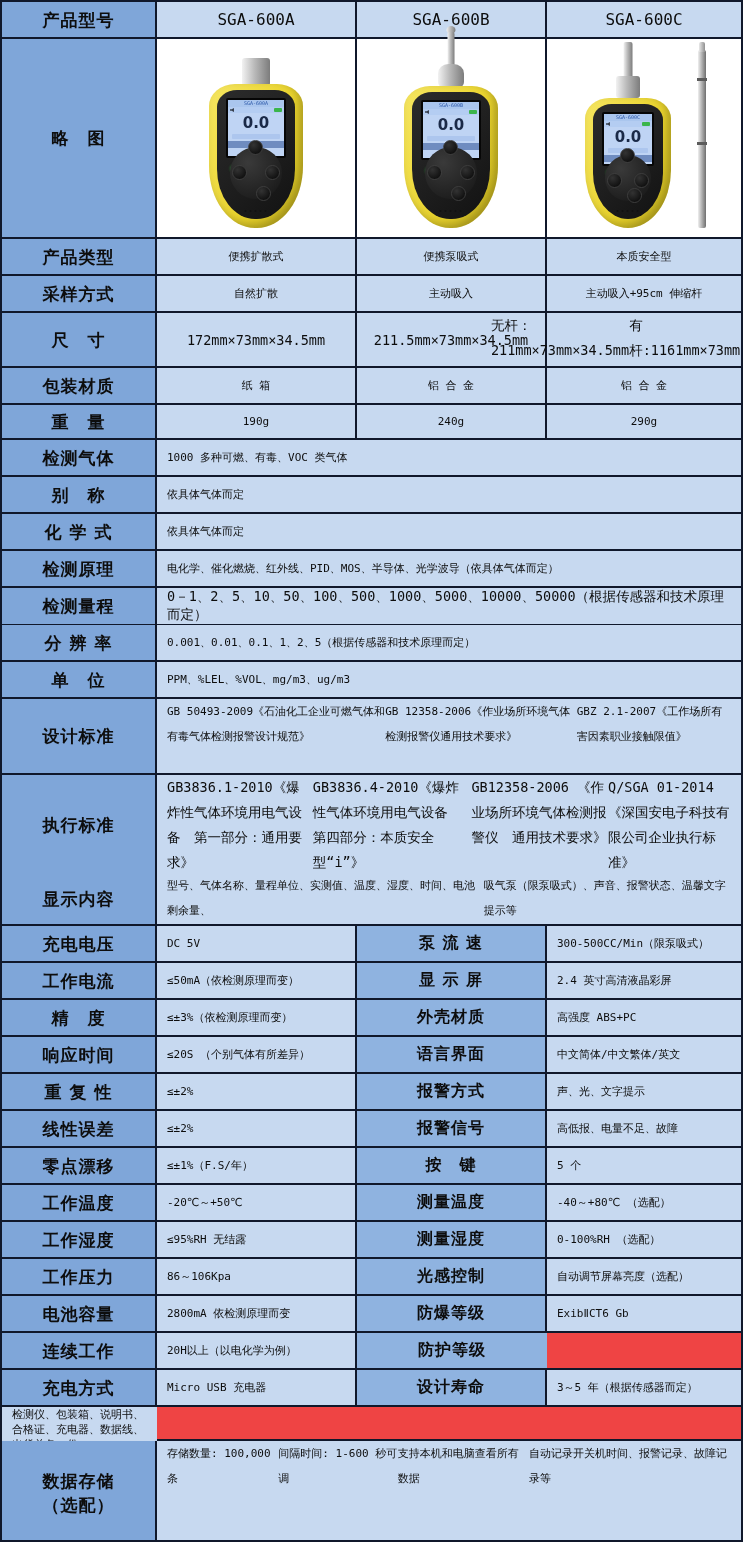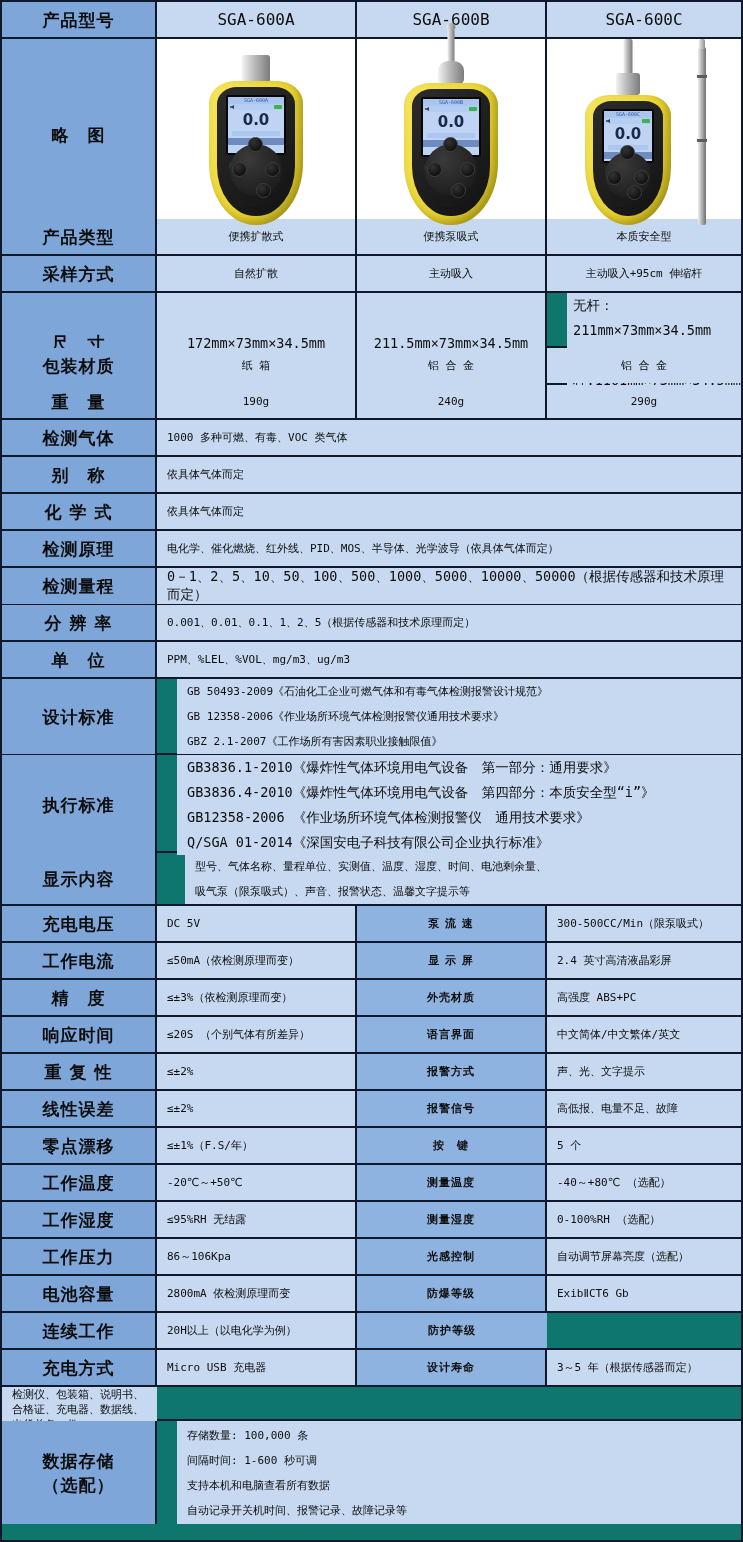--- a/index.html
+++ b/index.html
@@ -4,38 +4,38 @@
 <style>
   :root{
     --bd:#10182b;
     --lab:#7fa6d9;
     --lab2:#8fb3e0;
     --val:#c7d9f0;
     --txt:#0d0d0d;
   }
   *{box-sizing:border-box;margin:0;padding:0;}
   body{background:#fff;font-family:"DejaVu Sans",sans-serif;color:var(--txt);}
-  .spec-table{width:743px;height:1542px;border:2px solid var(--bd);background:#0f766e;overflow:hidden;}
+  .spec-table{width:743px;height:1542px;border:2px solid var(--bd);background:#ef4444;overflow:hidden;}
   .row{display:grid;border-bottom:2px solid var(--bd);}
   .row:last-child{border-bottom:none;}
   .cols4{grid-template-columns:155px 200px 190px 1fr;}
   .cols2{grid-template-columns:155px 1fr;}
   .cell{border-right:2px solid var(--bd);display:flex;align-items:center;min-width:0;}
   .cell:last-child{border-right:none;}
   .lab{background:var(--lab);justify-content:center;font-weight:bold;font-size:17px;letter-spacing:1px;text-align:center;flex-direction:column;line-height:24px;}
-  .lab2{background:var(--lab2);justify-content:center;font-weight:bold;font-size:11px;letter-spacing:1px;text-align:center;}
+  .lab2{background:var(--lab2);justify-content:center;font-weight:bold;font-size:16px;letter-spacing:1px;text-align:center;}
   .val{background:var(--val);font-size:11px;padding:0 10px;font-family:"DejaVu Sans Mono","DejaVu Sans",sans-serif;}
   .center{justify-content:center;padding:0;text-align:center;}
-  .lines{flex-direction:column;align-items:flex-start;justify-content:center;margin-left:20px;}
+  .lines{flex-direction:row;align-items:flex-start;justify-content:center;}
   .lines div{line-height:25px;}
   .mono{font-family:"DejaVu Sans Mono","DejaVu Sans",sans-serif;}
   .photo{background:#ffffff;justify-content:center;align-items:center;}
   
-  .h37{height:37px;}.h200{height:180px;}.h55{height:55px;}.h35{height:35px;}
-  .h76{height:76px;}.h98{height:98px;}.h53{height:53px;gap:8px;}.h34{height:34px;}.h103{height:103px;}
+  .h37{height:37px;}.h200{height:200px;}.h55{height:55px;}.h35{height:35px;}
+  .h76{height:76px;}.h98{height:98px;}.h53{height:53px;}.h34{height:34px;}.h103{height:103px;}
   .sm{font-size:13.5px;}
   
   .dev-wrap{display:flex;align-items:flex-end;justify-content:center;gap:24px;height:192px;padding-bottom:6px;}
   .dev{position:relative;width:100px;height:186px;}
   .dev-body{position:absolute;bottom:0;left:50%;transform:translateX(-50%);width:94px;height:146px;
     background:linear-gradient(115deg,#f6e662 0%,#ecd62e 55%,#cdb91f 100%);
     border-radius:26px 26px 46px 46px / 22px 22px 62px 62px;box-shadow:inset -4px -4px 8px rgba(0,0,0,.25);}
   .dev-panel{position:absolute;top:6px;left:8px;right:8px;bottom:9px;background:linear-gradient(135deg,#2c2c2c,#121212);
     border-radius:20px 20px 38px 38px / 17px 17px 50px 50px;}
   .dev-screen{position:absolute;top:8px;left:9px;right:9px;height:60px;background:#bfd4f4;border:2px solid #060606;border-radius:2px;overflow:hidden;}

